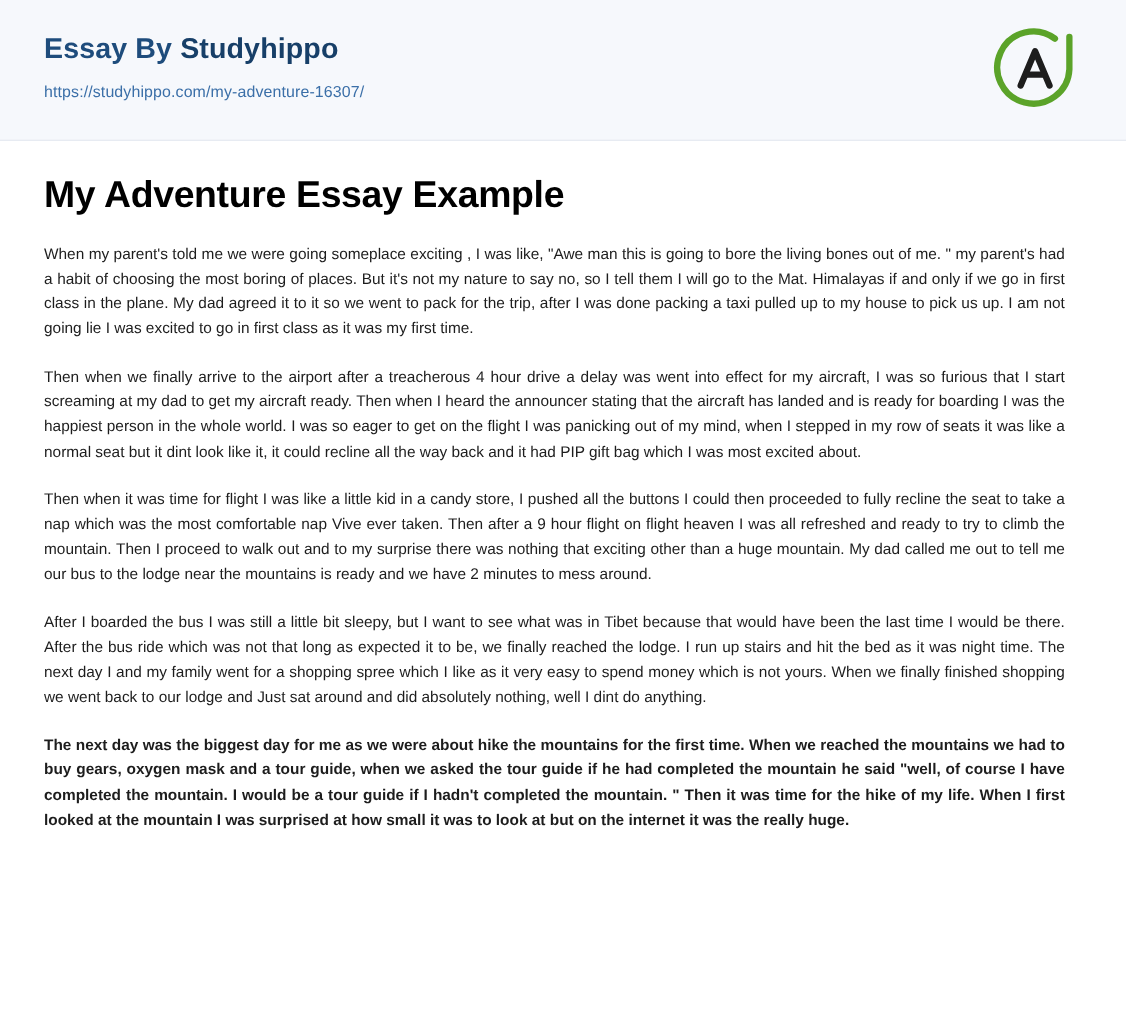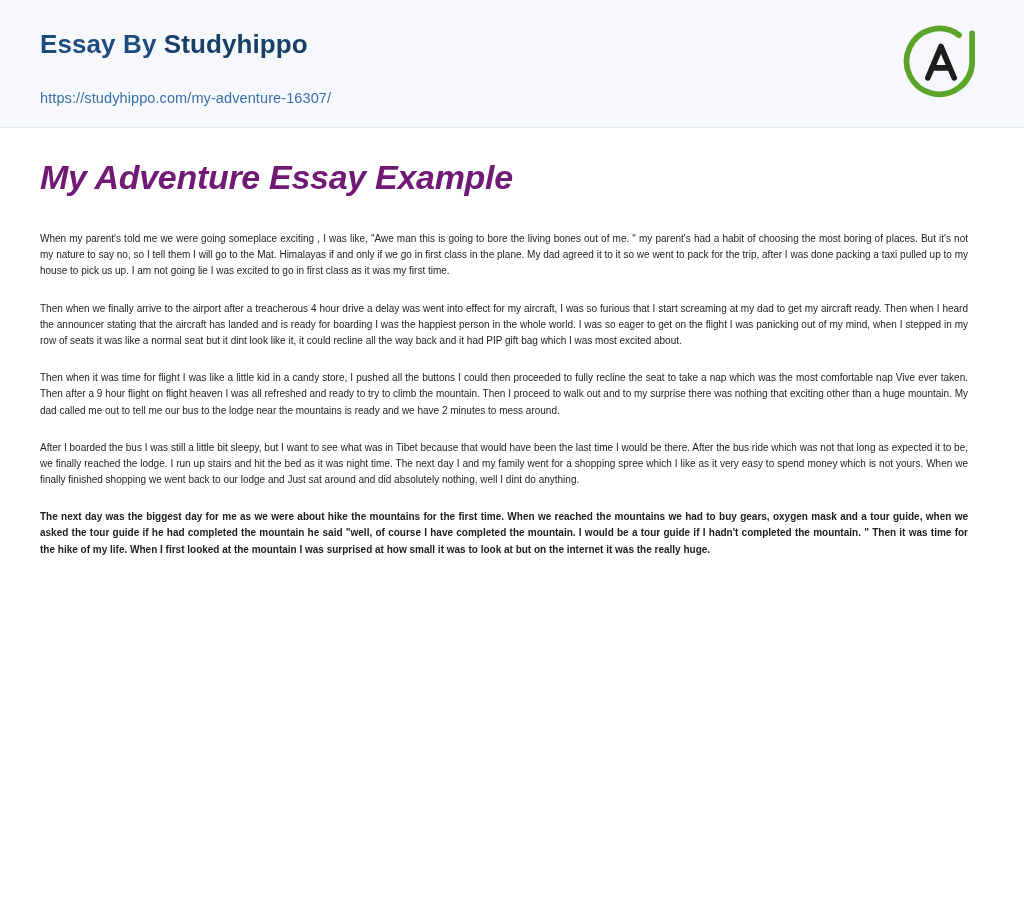--- a/index.html
+++ b/index.html
@@ -34,48 +34,47 @@
     font-weight: bold;
     color: #1e4c7c;
     letter-spacing: 0.1px;
     line-height: 1.1;
     margin: 0;
   }
   .brand .brand-strong {
     color: #173f68;
   }
   .site-url {
-    margin-top: 31px;
+    margin-top: 17px;
     font-size: 14.5px;
     color: #3b6fa8;
     text-decoration: none;
     display: inline-block;
     letter-spacing: 0.1px;
   }
   .logo {
     position: absolute;
     right: 42px;
     top: 22px;
     width: 82px;
     height: 82px;
   }
   
   .article {
     padding: 30px 40px 0 40px;
   }
   .article-title {
     font-size: 34px;
     font-weight: bold;
-    color: #701a75;
-    margin: 0 0 34px 0;
+    color: #000000;
+    margin: 0 0 22px 0;
     letter-spacing: -0.3px;
-    font-style: italic;
   }
   .para {
-    font-size: 10px;
+    font-size: 14px;
     line-height: 1.62;
     color: #1d1d1d;
     margin: 0 16px 21px 0;
     text-align: justify;
     text-justify: inter-word;
   }
   .para:last-child { margin-bottom: 0; font-weight: bold; }
 </style>
 </head>
 <body>

